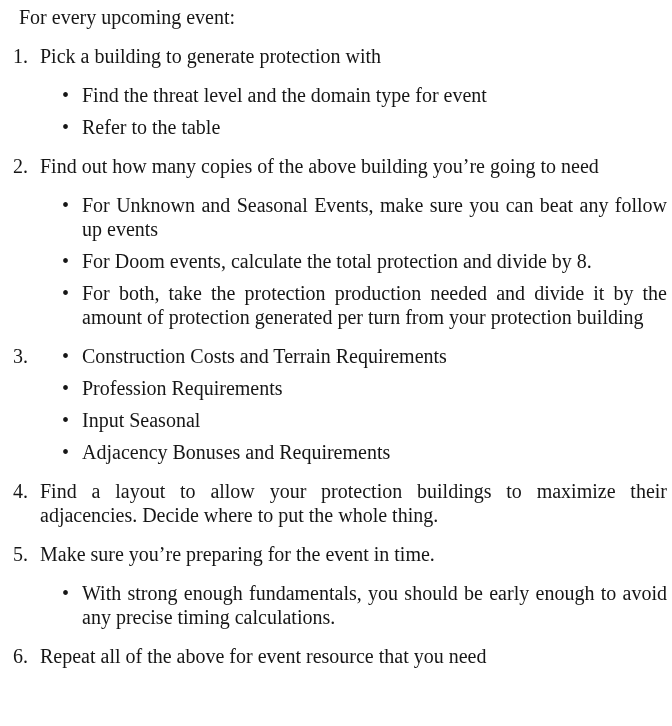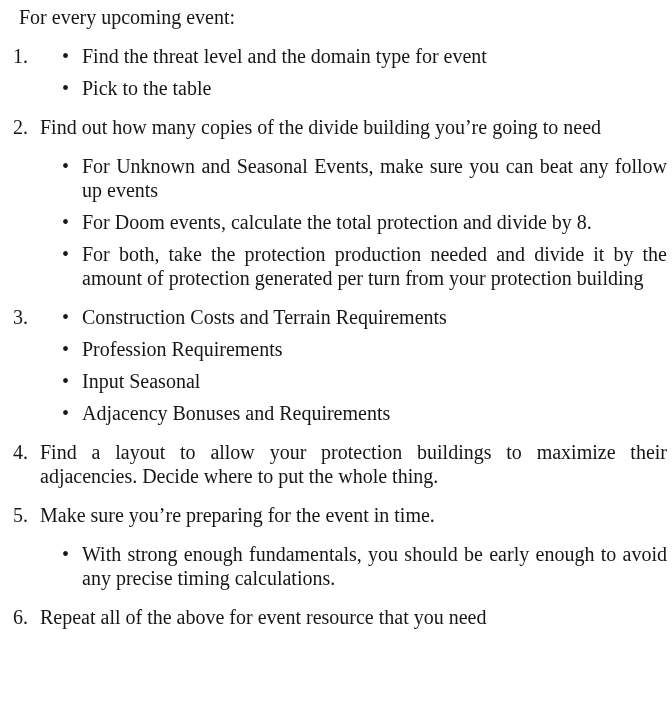--- a/index.html
+++ b/index.html
@@ -76,35 +76,36 @@
 <body>
 
 <div class="doc">
 
   <p class="intro">For every upcoming event:</p>
 
   <ol class="enum-list">
 
     <li class="enum-item">
       <span class="enum-num">1.</span>
+      <div class="enum-text">Pick a building to generate protection with</div>
       <ul class="bullet-list">
         <li class="bullet-item">
           <span class="bullet-marker">•</span>
           <div class="bullet-text">Find the threat level and the domain type for event</div>
         </li>
         <li class="bullet-item">
           <span class="bullet-marker">•</span>
-          <div class="bullet-text">Pick to the table</div>
+          <div class="bullet-text">Refer to the table</div>
         </li>
       </ul>
     </li>
 
     <li class="enum-item">
       <span class="enum-num">2.</span>
-      <div class="enum-text">Find out how many copies of the divide building you’re going to need</div>
+      <div class="enum-text">Find out how many copies of the above building you’re going to need</div>
       <ul class="bullet-list">
         <li class="bullet-item">
           <span class="bullet-marker">•</span>
           <div class="bullet-text">For Unknown and Seasonal Events, make sure you can beat any follow up events</div>
         </li>
         <li class="bullet-item">
           <span class="bullet-marker">•</span>
           <div class="bullet-text">For Doom events, calculate the total protection and divide by 8.</div>
         </li>
         <li class="bullet-item">

